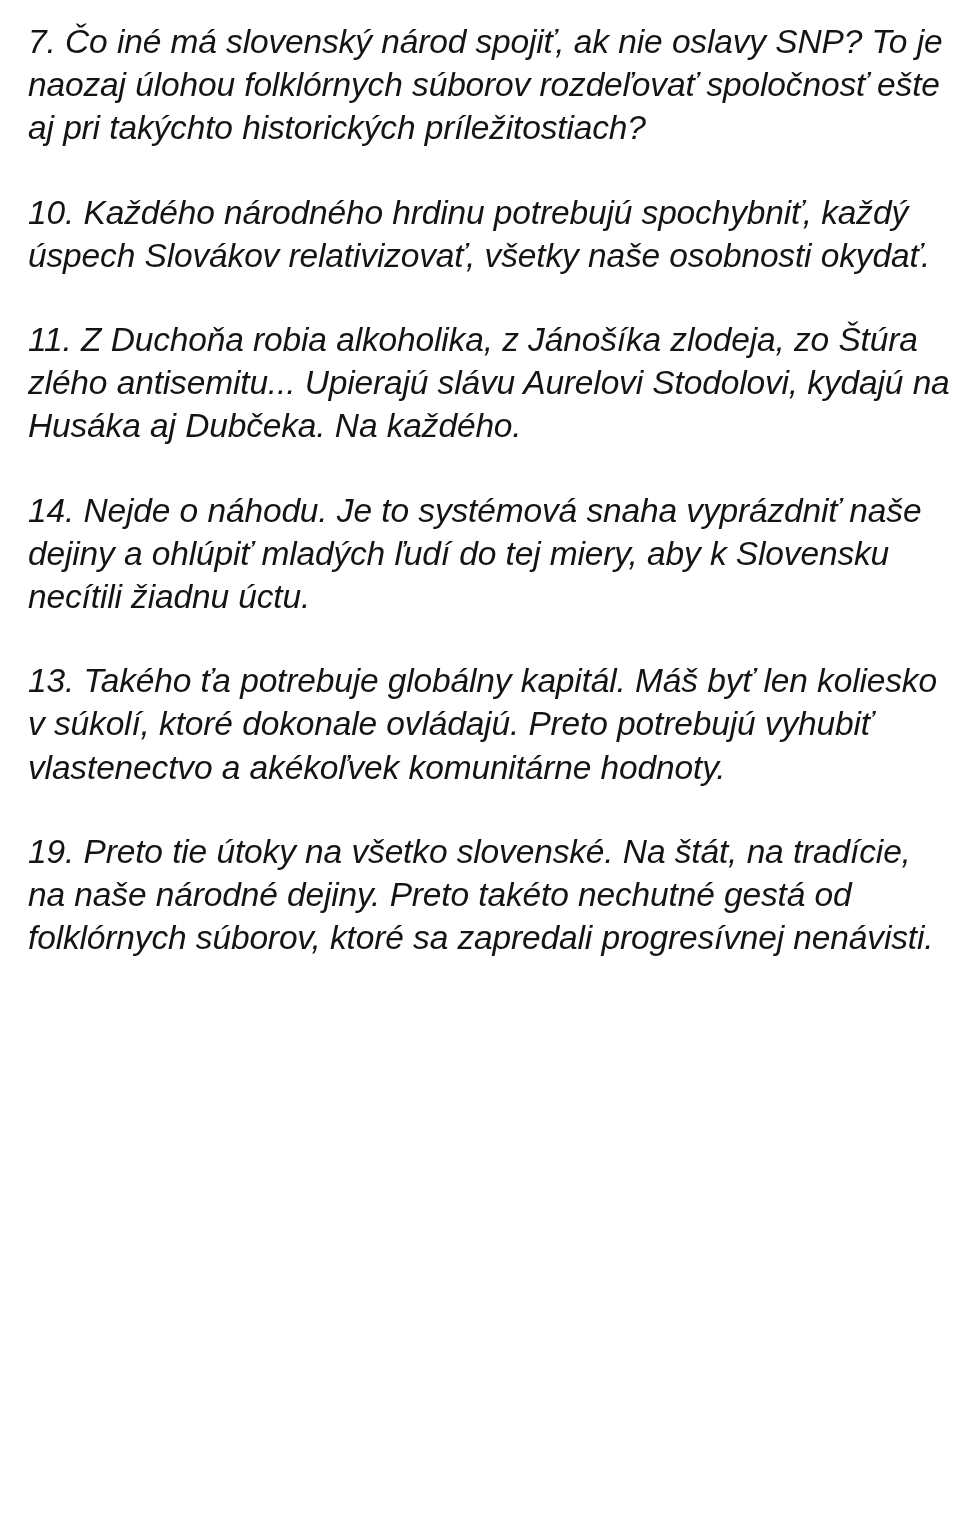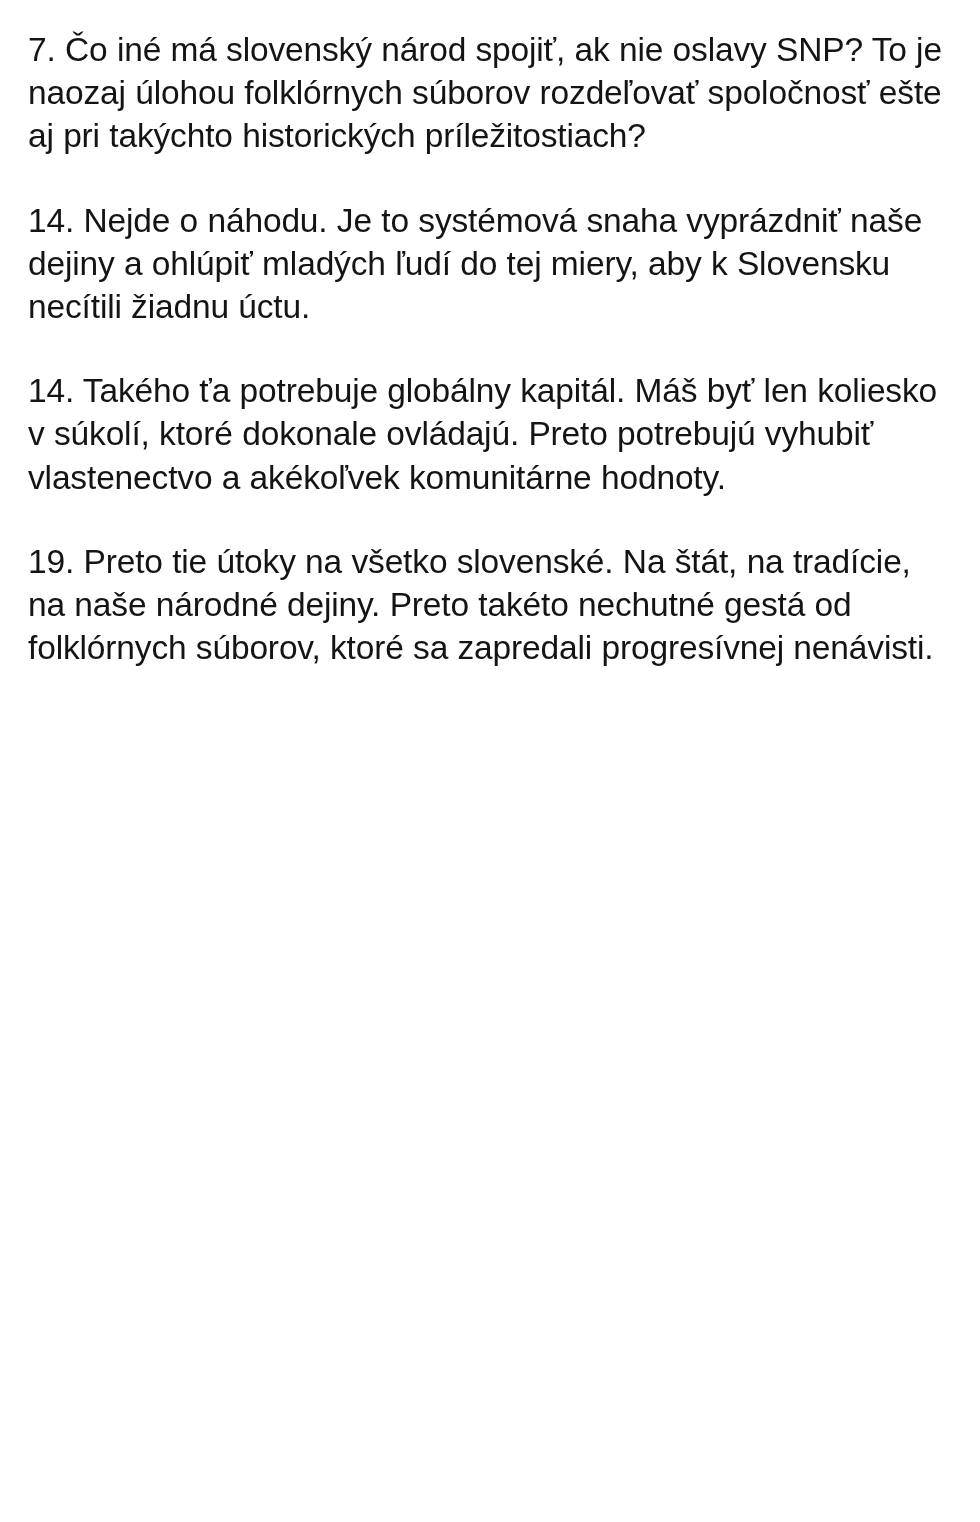--- a/index.html
+++ b/index.html
@@ -26,31 +26,34 @@
     color: #141414;
     font-size: 33.5px;
     line-height: 43.2px;
     letter-spacing: -0.15px;
     word-spacing: 0.2px;
     text-align: left;
     hyphens: none;
     -webkit-hyphens: none;
   }
   .para {
-    margin: 8px 0 41px 0;
+    margin: 0 0 41px 0;
     padding: 0;
     white-space: pre-wrap;
+    font-style: italic;
   }
   .para:last-child {
     margin-bottom: 0;
   }
 </style>
 </head>
 <body>
 
 <div class="page">
   <article class="post-body">
     <p class="para">7. Čo iné má slovenský národ spojiť, ak nie oslavy SNP? To je naozaj úlohou folklórnych súborov rozdeľovať spoločnosť ešte aj pri takýchto historických príležitostiach?</p>
+    <p class="para">10. Každého národného hrdinu potrebujú spochybniť, každý úspech Slovákov relativizovať, všetky naše osobnosti okydať.</p>
+    <p class="para">11. Z Duchoňa robia alkoholika, z Jánošíka zlodeja, zo Štúra zlého antisemitu... Upierajú slávu Aurelovi Stodolovi, kydajú na Husáka aj Dubčeka. Na každého.</p>
     <p class="para">14. Nejde o náhodu. Je to systémová snaha vyprázdniť naše dejiny a ohlúpiť mladých ľudí do tej miery, aby k Slovensku necítili žiadnu úctu.</p>
-    <p class="para">14. Takého ťa potrebuje globálny kapitál. Máš byť len koliesko v súkolí, ktoré dokonale ovládajú. Preto potrebujú vyhubiť vlastenectvo a akékoľvek komunitárne hodnoty.</p>
+    <p class="para">13. Takého ťa potrebuje globálny kapitál. Máš byť len koliesko v súkolí, ktoré dokonale ovládajú. Preto potrebujú vyhubiť vlastenectvo a akékoľvek komunitárne hodnoty.</p>
     <p class="para">19. Preto tie útoky na všetko slovenské. Na štát, na tradície, na naše národné dejiny. Preto takéto nechutné gestá od folklórnych súborov, ktoré sa zapredali progresívnej nenávisti.</p>
   </article>
 </div>
 
 </body></html>

